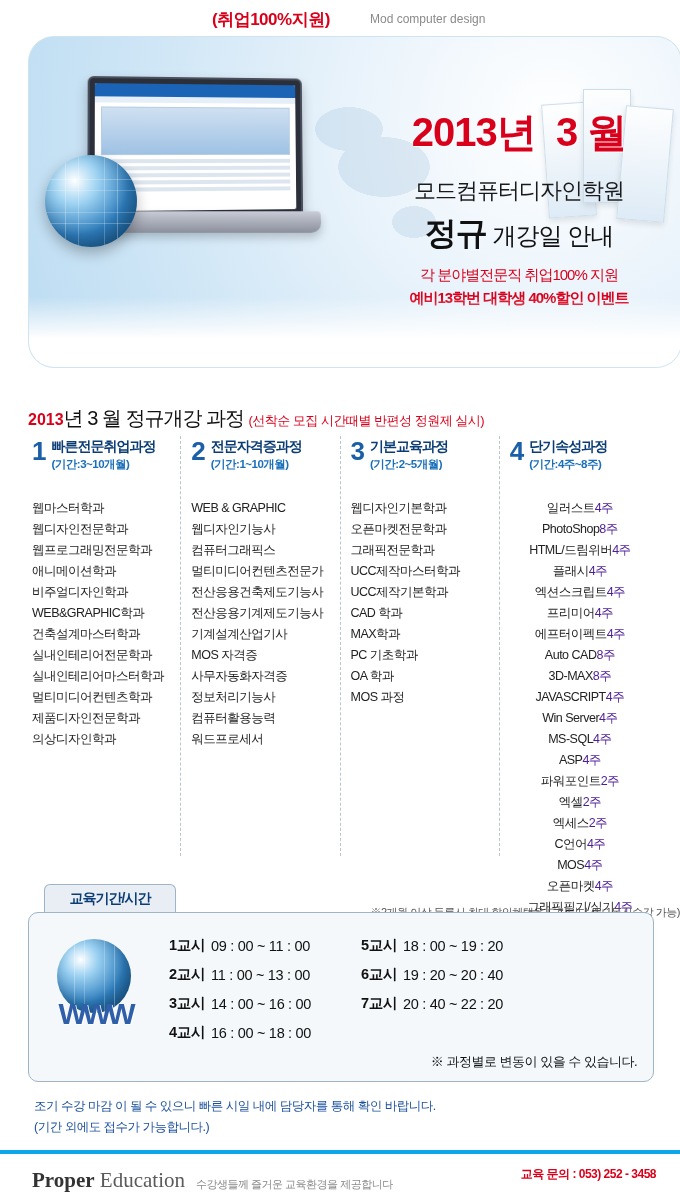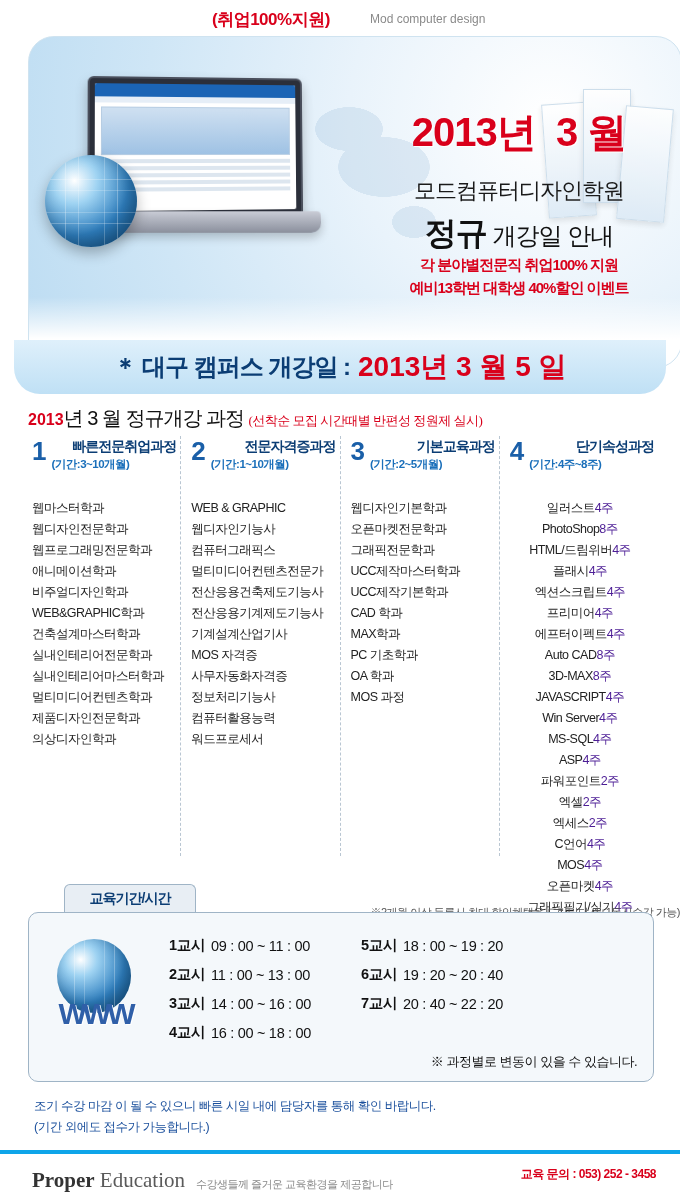--- a/index.html
+++ b/index.html
@@ -117,21 +117,21 @@
     margin:48px 0 0 0;
   }
   .hero-academy{
     margin-top:16px;font-size:22px;color:#1a1a1a;letter-spacing:-1px;
   }
   .hero-reg{
     margin-top:6px;font-size:24px;color:#111;letter-spacing:-1px;
   }
   .hero-reg b{font-size:32px;font-weight:bold;}
   .hero-note1{
-    font-size:15px;font-weight:bold;color:#d9001b;letter-spacing:-1px;
+    margin-top:10px;font-size:15px;font-weight:normal;color:#d9001b;letter-spacing:-1px;
   }
   .hero-note2{
     margin-top:4px;font-size:15px;font-weight:bold;color:#d9001b;letter-spacing:-1px;
   }
 
   .campus{
     position:absolute;left:14px;top:340px;width:652px;height:54px;
     border-radius:0 0 26px 26px;
     background:linear-gradient(180deg,#dff0fb 0%,#bfe0f5 100%);
     display:flex;align-items:center;justify-content:center;
@@ -142,39 +142,39 @@
   .campus .val{
     font-size:28px;font-weight:bold;color:#d9001b;letter-spacing:0px;margin-left:8px;
   }
 
   
   .sect-title{
     position:absolute;left:28px;top:405px;width:624px;height:28px;
   }
   .sect-title .y{font-size:16px;font-weight:bold;color:#d9001b;}
   .sect-title .t{font-size:20px;color:#111;letter-spacing:-1px;}
-  .sect-title .paren{font-size:13px;color:#d9001b;letter-spacing:-0.5px;font-family:Liberation Serif, serif;}
+  .sect-title .paren{font-size:13px;color:#d9001b;letter-spacing:-0.5px;}
 
   
   .cols{
     position:absolute;left:22px;top:436px;width:636px;height:420px;
     display:flex;gap:0px;
   }
   .col{
     position:relative;width:159px;padding:0 4px;
   }
   .col + .col{border-left:1px dashed #b9c6d2;}
   .col .head{
     height:46px;padding-left:6px;
   }
   .col .num{
     font-size:26px;font-weight:bold;color:#1a5fa8;float:left;line-height:30px;margin-right:5px;
   }
   .col .hname{
-    font-size:14px;font-weight:bold;color:#0b3d74;letter-spacing:-1px;padding-top:2px;text-align:right;
+    font-size:14px;font-weight:bold;color:#0b3d74;letter-spacing:-1px;padding-top:2px;
   }
   .col .hterm{
     font-size:11.5px;font-weight:bold;color:#1a6fba;letter-spacing:-0.5px;margin-top:1px;
   }
   .col ul{
     list-style:none;margin:16px 0 0 0;padding:0 0 0 6px;
   }
   .col li{
     font-size:12.5px;color:#222;line-height:21px;letter-spacing:-0.5px;white-space:nowrap;
   }
@@ -185,21 +185,21 @@
     position:absolute;left:0;top:905px;width:652px;text-align:right;
     padding-right:16px;font-size:11px;color:#555;letter-spacing:-0.5px;padding-left:28px;
   }
 
   
   .sched-tab{
     position:absolute;left:44px;top:884px;width:130px;height:28px;
     background:#e8eef4;border:1px solid #9fb4c6;border-bottom:none;
     border-radius:6px 6px 0 0;
     display:flex;align-items:center;justify-content:center;
-    font-size:14px;font-weight:bold;color:#0b3d74;letter-spacing:-1px;margin-left:20px;
+    font-size:14px;font-weight:bold;color:#0b3d74;letter-spacing:-1px;
   }
   .sched-box{
     position:absolute;left:28px;top:912px;width:624px;height:168px;
     background:#f4f8fb;border:1px solid #9fb4c6;border-radius:10px;
   }
   .sched-globe{
     position:absolute;left:28px;top:26px;width:74px;height:74px;border-radius:50%;
     background:radial-gradient(circle at 32% 28%, #ffffff 0%, #9fd3f2 22%, #2f7fbf 60%, #0d4f86 100%);
     box-shadow:inset -5px -7px 14px rgba(0,0,0,.25);
     overflow:hidden;
@@ -292,24 +292,20 @@
       </div>
       <div class="hero-academy">모드컴퓨터디자인학원</div>
       <div class="hero-reg">
         <b>정규</b><span> 개강일 안내</span>
       </div>
       <div class="hero-note1">각 분야별전문직 취업100% 지원</div>
       <div class="hero-note2">예비13학번 대학생 40%할인 이벤트</div>
     </div>
   </div>
 
-  <div class="campus">
-    <span class="lbl">＊ 대구 캠퍼스 개강일 :</span>
-    <span class="val">2013년 3 월 5 일</span>
-  </div>
 
   <div class="sect-title">
     <span class="y">2013</span><span class="t">년  3 월  정규개강 과정</span>
     <span class="paren">(선착순 모집 시간때별 반편성 정원제 실시)</span>
   </div>
 
   <div class="cols">
 
     <div class="col">
       <div class="head">

